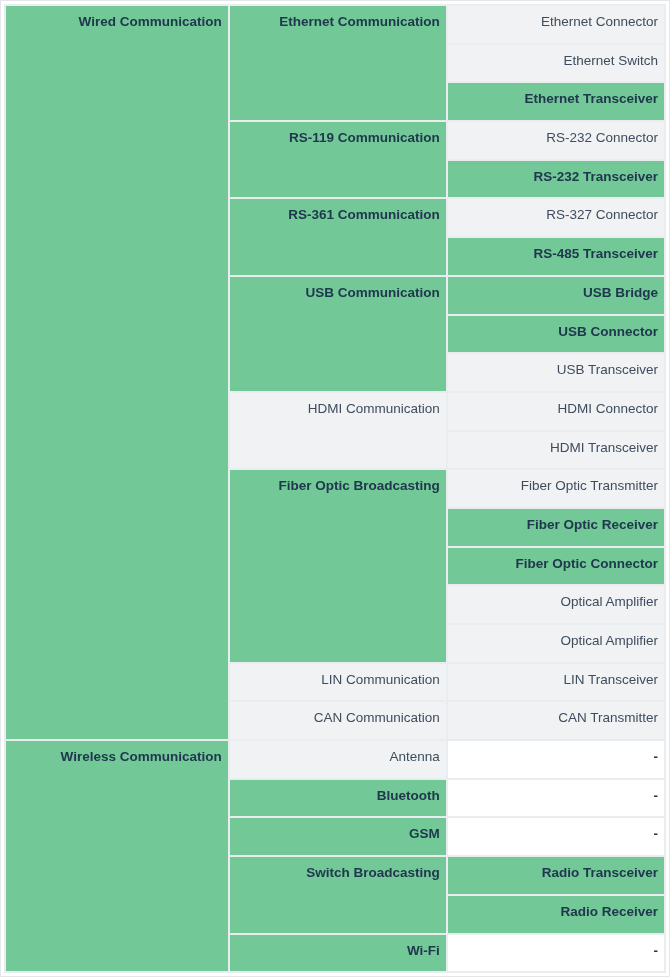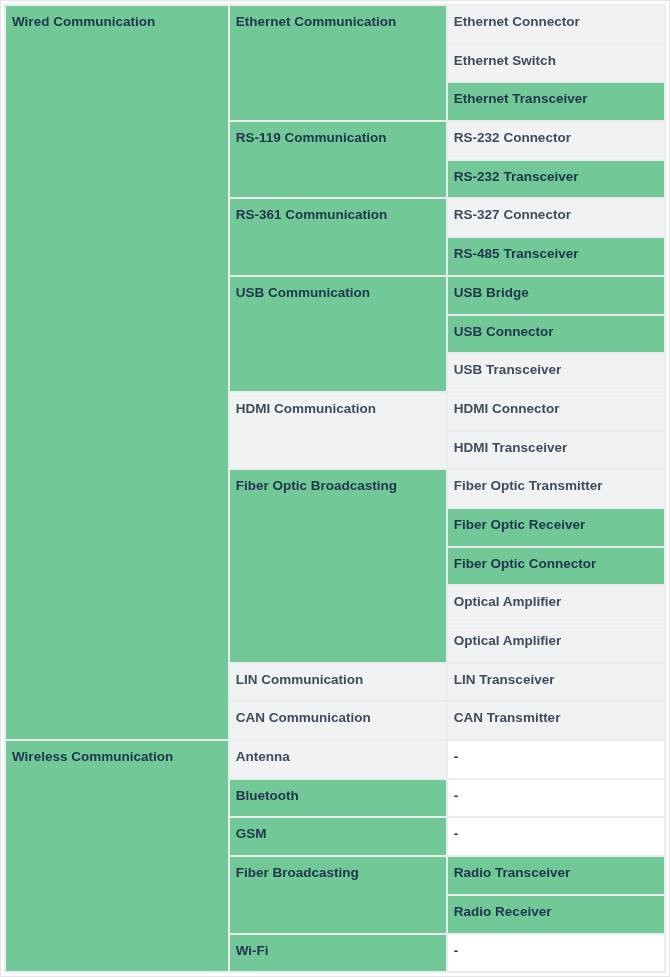--- a/index.html
+++ b/index.html
@@ -30,36 +30,36 @@
     height: 100%;
     border-collapse: collapse;
     table-layout: fixed;
   }
   col.c1 { width: 33.9%; }
   col.c2 { width: 33.05%; }
   col.c3 { width: 33.05%; }
   tr { height: 38.7px; }
   td.cell {
     border: 2px solid var(--border);
-    text-align: left;
+    text-align: right;
     vertical-align: top;
     padding: 8px 6px 6px 6px;
     font-size: 13.5px;
     line-height: 1.25;
     overflow: hidden;
   }
   td.hl {
     background: var(--hl-bg);
     color: var(--hl-text);
     font-weight: bold;
   }
   td.norm {
     background: var(--norm-bg);
     color: var(--norm-text);
-    font-weight: bold;
+    font-weight: normal;
   }
   td.empty {
     background: var(--empty-bg);
     color: var(--hl-text);
     font-weight: bold;
   }
 </style>
 </head>
 <body>
 
@@ -144,21 +144,21 @@
         </tr>
         <tr>
           <td class="cell hl">Bluetooth</td>
           <td class="cell empty">-</td>
         </tr>
         <tr>
           <td class="cell hl">GSM</td>
           <td class="cell empty">-</td>
         </tr>
         <tr>
-          <td class="cell hl" rowspan="2">Fiber Broadcasting</td>
+          <td class="cell hl" rowspan="2">Switch Broadcasting</td>
           <td class="cell hl">Radio Transceiver</td>
         </tr>
         <tr>
           <td class="cell hl">Radio Receiver</td>
         </tr>
         <tr>
           <td class="cell hl">Wi-Fi</td>
           <td class="cell empty">-</td>
         </tr>
       </tbody>

